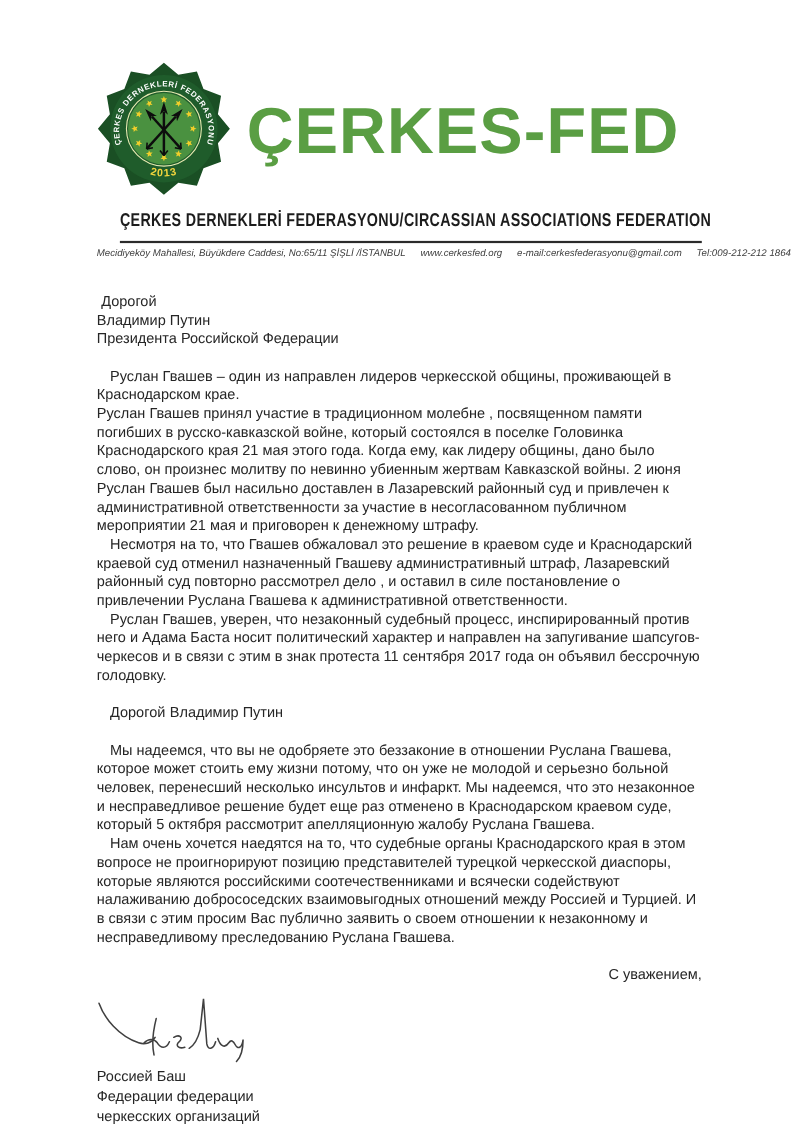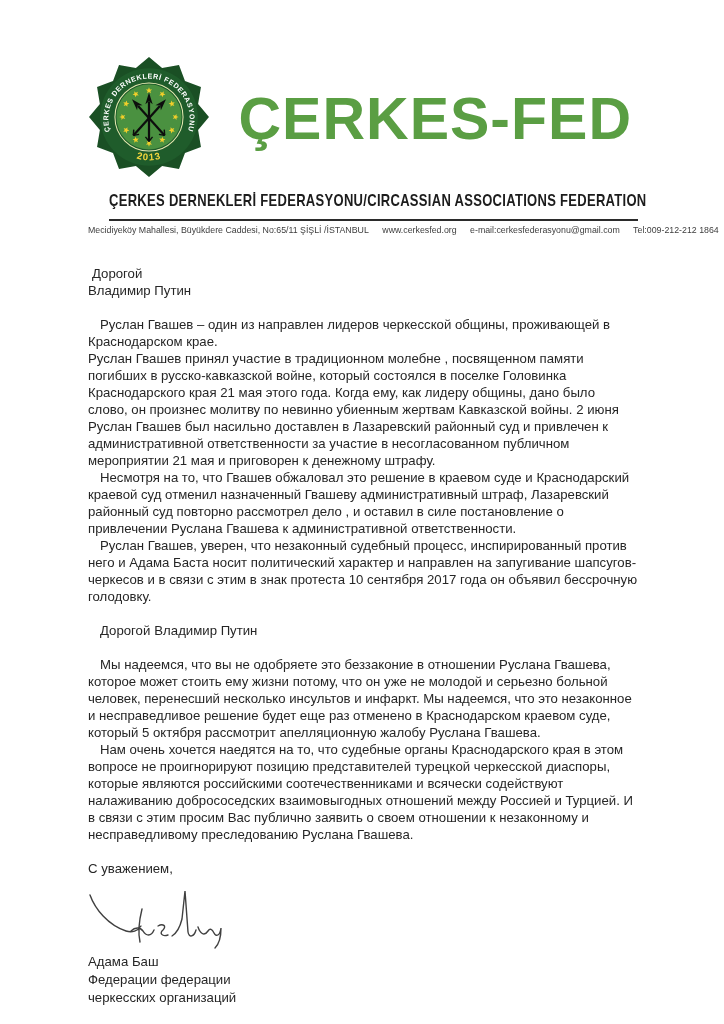--- a/index.html
+++ b/index.html
@@ -10,60 +10,60 @@
     font-family:"Liberation Sans", sans-serif;
     color:#262626;
     overflow:hidden;
   }
   .content { padding:56px 86px 0 88px; }
 
   
   .header-row { display:flex; align-items:center; }
   .logo-wrap { width:122px; flex:0 0 122px; }
   .brand-title {
-    flex:1; text-align:right;
+    flex:1; text-align:center;
     font-size:59px; font-weight:bold; letter-spacing:1px;
     color:#5a9e43; line-height:1;
     padding-right:6px;
   }
   .org-line {
     margin-top:10px;
     border-bottom:2px solid #2b2b2b;
     padding-bottom:4px;
     line-height:22px;
     white-space:nowrap;
     margin-left:21px;
   }
   .org-line > span {
     display:inline-block;
     font-weight:bold; font-size:13px; letter-spacing:0.3px;
     color:#1c1c1c;
     transform:scaleY(1.3); transform-origin:0 100%;
   }
   .contact-line {
     margin-top:4px;
-    font-size:8.8px; color:#3d3d3d;
+    font-style:italic; font-size:8.8px; color:#3d3d3d;
     white-space:nowrap;
     text-align:right;
   }
   .contact-line span { margin-right:11px; }
   .contact-line span:last-child { margin-right:0; }
 
   
   .body-text { margin-top:30px; font-size:13.2px; line-height:17px; }
   .body-text p { margin:0; }
   .bold { font-weight:normal; }
   .sal-greeting { text-indent:4px; }
   .para.indent { text-indent:12px; }
   .gap-before { margin-top:17px !important; }
 
   .second-greeting { text-indent:12px; }
   .second-greeting .prefix { margin-right:4px; }
 
-  .closing-block { margin-top:17px; }
+  .closing-block { margin-top:17px;text-align:right; }
   .signature-svg { display:block; margin:8px 0 0 0; }
   .signer-block { margin-top:2px; line-height:18px; }
 
   svg text { font-family:"Liberation Sans", sans-serif; }
 </style>
 </head>
 <body>
 
 <div class="page">
   <div class="content">
@@ -132,26 +132,27 @@
       <span>www.cerkesfed.org</span>
       <span>e-mail:cerkesfederasyonu@gmail.com</span>
       <span>Tel:009-212-212 1864</span>
     </div>
 
     <div class="body-text">
 
       <div>
         <p class="sal-greeting">Дорогой</p>
         <p class="bold">Владимир Путин</p>
+        <p class="bold">Президента Российской Федерации</p>
       </div>
 
       <p class="para indent gap-before">Руслан Гвашев – один из направлен лидеров черкесской общины, проживающей в Краснодарском крае.</p>
       <p class="para">Руслан Гвашев принял участие в традиционном молебне , посвященном памяти погибших в русско-кавказской войне, который состоялся в поселке Головинка Краснодарского края 21 мая этого года. Когда ему, как лидеру общины, дано было слово, он произнес молитву по невинно убиенным жертвам Кавказской войны. 2 июня Руслан Гвашев был насильно доставлен в Лазаревский районный суд и привлечен к административной ответственности за участие в несогласованном публичном мероприятии 21 мая и приговорен к денежному штрафу.</p>
       <p class="para indent">Несмотря на то, что Гвашев обжаловал это решение в краевом суде и Краснодарский краевой суд отменил назначенный Гвашеву административный штраф, Лазаревский районный суд повторно рассмотрел дело , и оставил в силе постановление о привлечении Руслана Гвашева к административной ответственности.</p>
-      <p class="para indent">Руслан Гвашев, уверен, что незаконный судебный процесс, инспирированный против него и Адама Баста носит политический характер и направлен на запугивание шапсугов-черкесов и в связи с этим в знак протеста 10 сентября 2017 года он объявил бессрочную голодовку.</p>
+      <p class="para indent">Руслан Гвашев, уверен, что незаконный судебный процесс, инспирированный против него и Адама Баста носит политический характер и направлен на запугивание шапсугов-черкесов и в связи с этим в знак протеста 11 сентября 2017 года он объявил бессрочную голодовку.</p>
 
       <p class="second-greeting gap-before">
         <span class="prefix">Дорогой</span><span class="bold">Владимир Путин</span>
       </p>
 
       <p class="para indent gap-before">Мы надеемся, что вы не одобряете это беззаконие в отношении Руслана Гвашева, которое может стоить ему жизни потому, что он уже не молодой и серьезно больной человек, перенесший несколько инсультов и инфаркт. Мы надеемся, что это незаконное и несправедливое решение будет еще раз отменено в Краснодарском краевом суде, который 5 октября рассмотрит апелляционную жалобу Руслана Гвашева.</p>
       <p class="para indent">Нам очень хочется наедятся на то, что судебные органы Краснодарского края в этом вопросе не проигнорируют позицию представителей турецкой черкесской диаспоры, которые являются российскими соотечественниками и всячески содействуют налаживанию добрососедских взаимовыгодных отношений между Россией и Турцией. И в связи с этим просим Вас публично заявить о своем отношении к незаконному и несправедливому преследованию Руслана Гвашева.</p>
 
       <div class="closing-block">
         <p>С уважением,</p>
@@ -162,20 +163,20 @@
           M2,10 C7,24 20,40 38,46 C44,48 50,46 53,41
           M54,24 C51,36 50,48 52,57
           M43,46 C47,42 52,42 55,46 C58,51 63,52 66,45
           M70,41 C75,38 79,41 75,45 C71,48 74,52 80,50
           M84,51 C89,48 92,42 94,34 L97,6 L100,47 C101,53 106,52 108,45
           M110,42 C112,48 116,52 120,46 C122,43 124,44 126,48 C128,52 132,51 133,43
           C133,50 132,58 127,63"></path>
       </svg>
 
       <div class="signer-block">
-        <p class="bold">Адама Баш</p>
+        <p class="bold">Россией Баш</p>
         <p>Федерации федерации</p>
         <p>черкесских организаций</p>
       </div>
 
     </div>
   </div>
 </div>
 
 </body></html>

